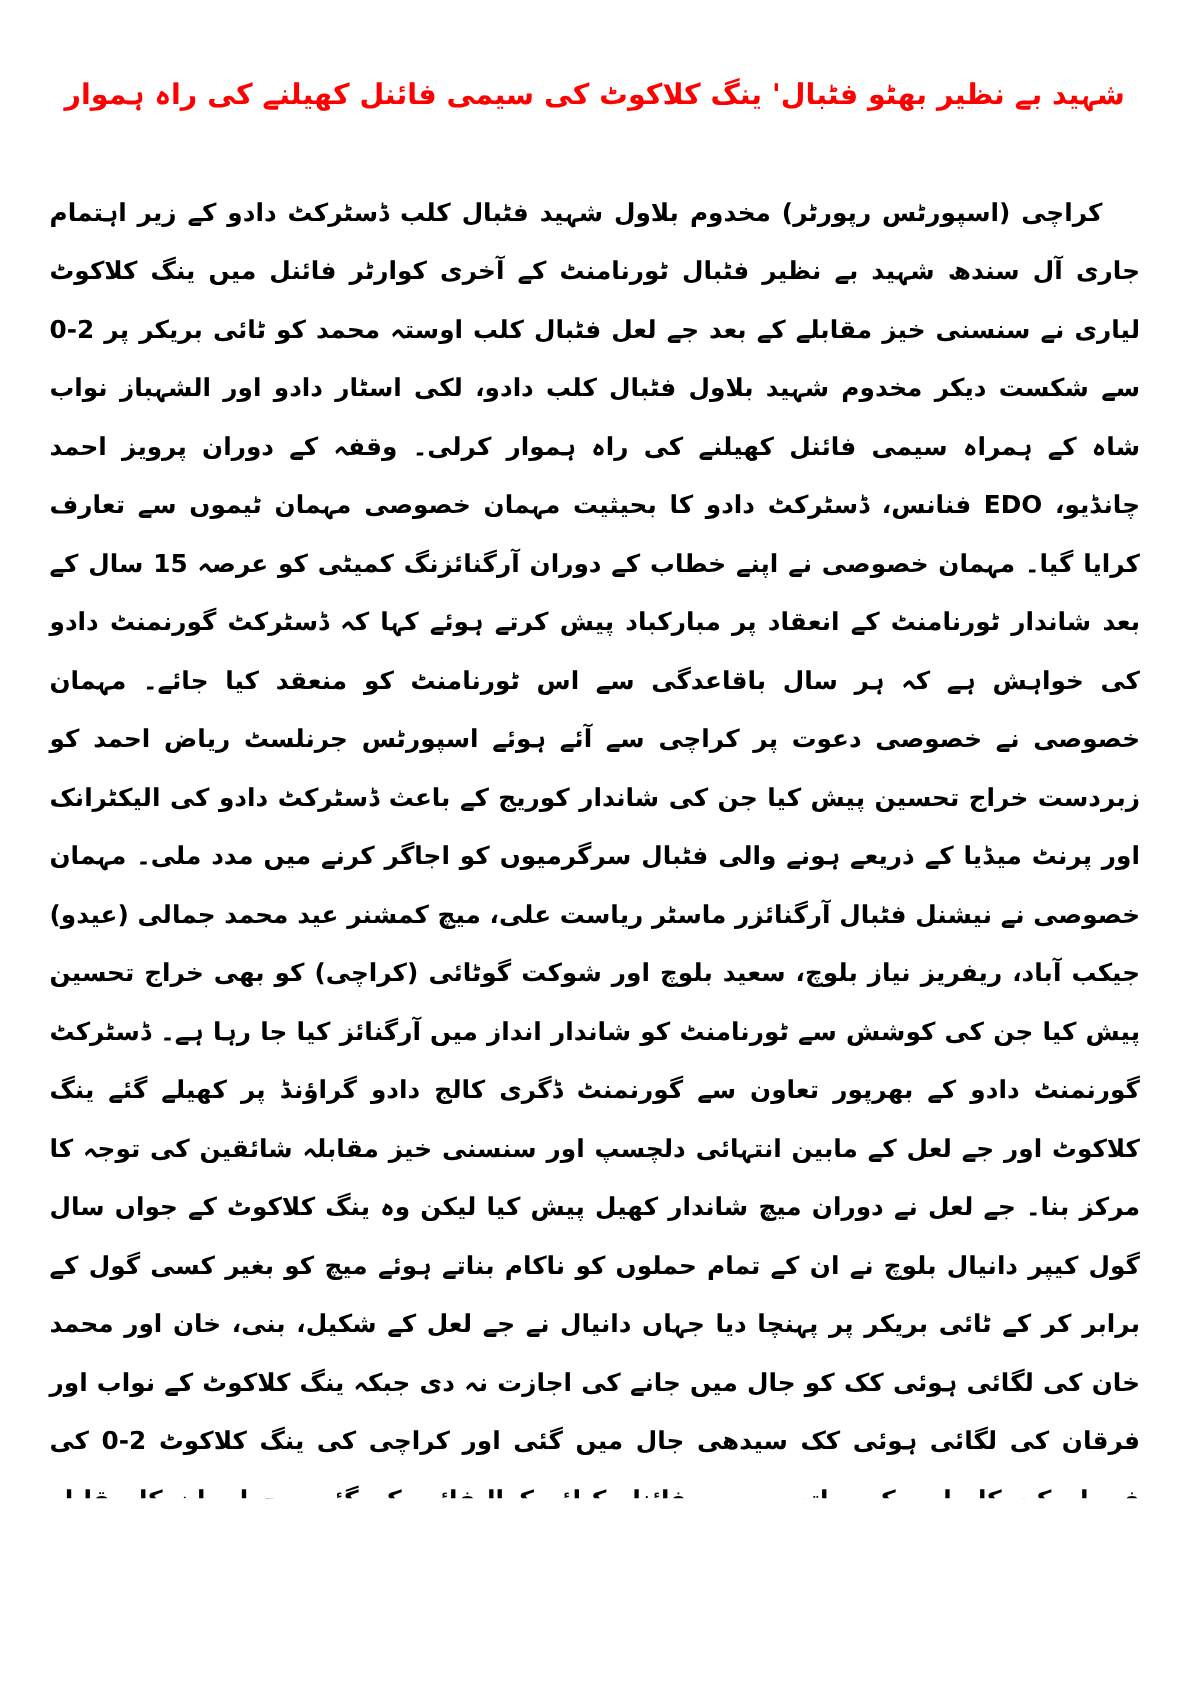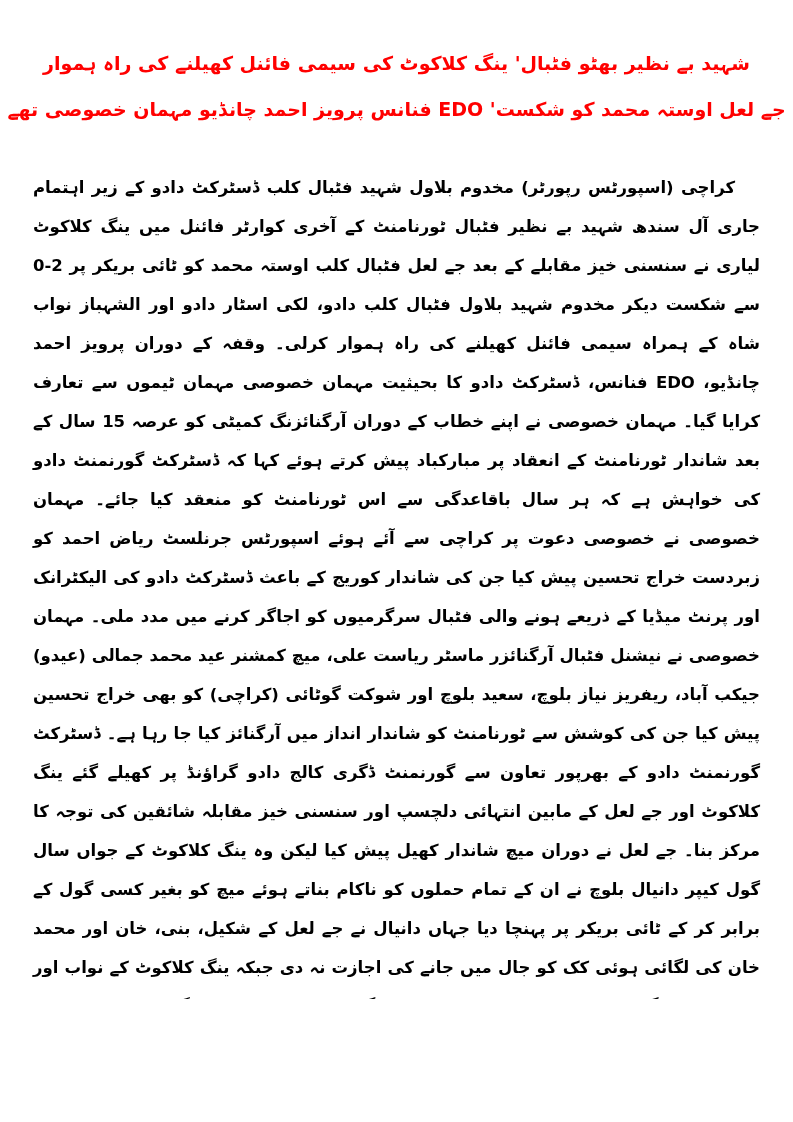--- a/index.html
+++ b/index.html
@@ -31,18 +31,17 @@
     text-indent: 25px;
   }
 </style>
 </head>
 <body>
 
 <div class="page">
 
   <div class="headline">
     <div class="headline-line">شہید بے نظیر بھٹو فٹبال' ینگ کلاکوٹ کی سیمی فائنل کھیلنے کی راہ ہموار</div>
-    <div class="headline-line">جے لعل اوستہ محمد کو شکست' EDO فنانس پرویز احمد چانڈیو مہمان خصوصی تھے</div>
   </div>
 
   <div class="body-text">کراچی (اسپورٹس رپورٹر)  مخدوم بلاول شہید فٹبال کلب ڈسٹرکٹ دادو کے زیر اہتمام جاری آل سندھ شہید بے نظیر فٹبال ٹورنامنٹ کے آخری کوارٹر فائنل میں ینگ کلاکوٹ لیاری نے سنسنی خیز مقابلے کے بعد جے لعل فٹبال کلب اوستہ محمد کو ٹائی بریکر پر 2-0 سے شکست دیکر مخدوم شہید بلاول فٹبال کلب دادو، لکی اسٹار دادو اور الشہباز نواب شاہ کے ہمراہ سیمی فائنل کھیلنے کی راہ ہموار کرلی۔ وقفہ کے دوران پرویز احمد چانڈیو، EDO فنانس، ڈسٹرکٹ دادو کا بحیثیت مہمان خصوصی مہمان ٹیموں سے تعارف کرایا گیا۔ مہمان خصوصی نے اپنے خطاب کے دوران آرگنائزنگ کمیٹی کو عرصہ 15 سال کے بعد شاندار ٹورنامنٹ کے انعقاد پر مبارکباد پیش کرتے ہوئے کہا کہ ڈسٹرکٹ گورنمنٹ دادو کی خواہش ہے کہ ہر سال باقاعدگی سے اس ٹورنامنٹ کو منعقد کیا جائے۔ مہمان خصوصی نے خصوصی دعوت پر کراچی سے آئے ہوئے اسپورٹس جرنلسٹ ریاض احمد کو زبردست خراج تحسین پیش کیا جن کی شاندار کوریج کے باعث ڈسٹرکٹ دادو کی الیکٹرانک اور پرنٹ میڈیا کے ذریعے ہونے والی فٹبال سرگرمیوں کو اجاگر کرنے میں مدد ملی۔ مہمان خصوصی نے نیشنل فٹبال آرگنائزر ماسٹر ریاست علی، میچ کمشنر عید محمد جمالی (عیدو) جیکب آباد، ریفریز نیاز بلوچ، سعید بلوچ اور شوکت گوٹائی (کراچی) کو بھی خراج تحسین پیش کیا جن کی کوشش سے ٹورنامنٹ کو شاندار انداز میں آرگنائز کیا جا رہا ہے۔ ڈسٹرکٹ گورنمنٹ دادو کے بھرپور تعاون سے گورنمنٹ ڈگری کالج دادو گراؤنڈ پر کھیلے گئے ینگ کلاکوٹ اور جے لعل کے مابین انتہائی دلچسپ اور سنسنی خیز مقابلہ شائقین کی توجہ کا مرکز بنا۔ جے لعل نے دوران میچ شاندار کھیل پیش کیا لیکن وہ ینگ کلاکوٹ کے جواں سال گول کیپر دانیال بلوچ نے ان کے تمام حملوں کو ناکام بناتے ہوئے میچ کو بغیر کسی گول کے برابر کر کے ٹائی بریکر پر پہنچا دیا جہاں دانیال نے جے لعل کے شکیل، بنی، خان اور محمد خان کی لگائی ہوئی کک کو جال میں جانے کی اجازت نہ دی جبکہ ینگ کلاکوٹ کے نواب اور فرقان کی لگائی ہوئی کک سیدھی جال میں گئی اور کراچی کی ینگ کلاکوٹ 2-0 کی فیصلہ کن کامیابی کے ساتھ سیمی فائنل کیلئے کوالیفائی کر گئی۔ جہاں ان کا مقابلہ الشہباز نواب شاہ سے ہوگا۔ ریفری شوکت گوٹائی کے معاونین نیاز بلوچ اور سعید بلوچ جبکہ میچ کمشنر عید محمد جمالی (جیکب آباد) تھے۔</div>
 
 </div>
 
 </body></html>

